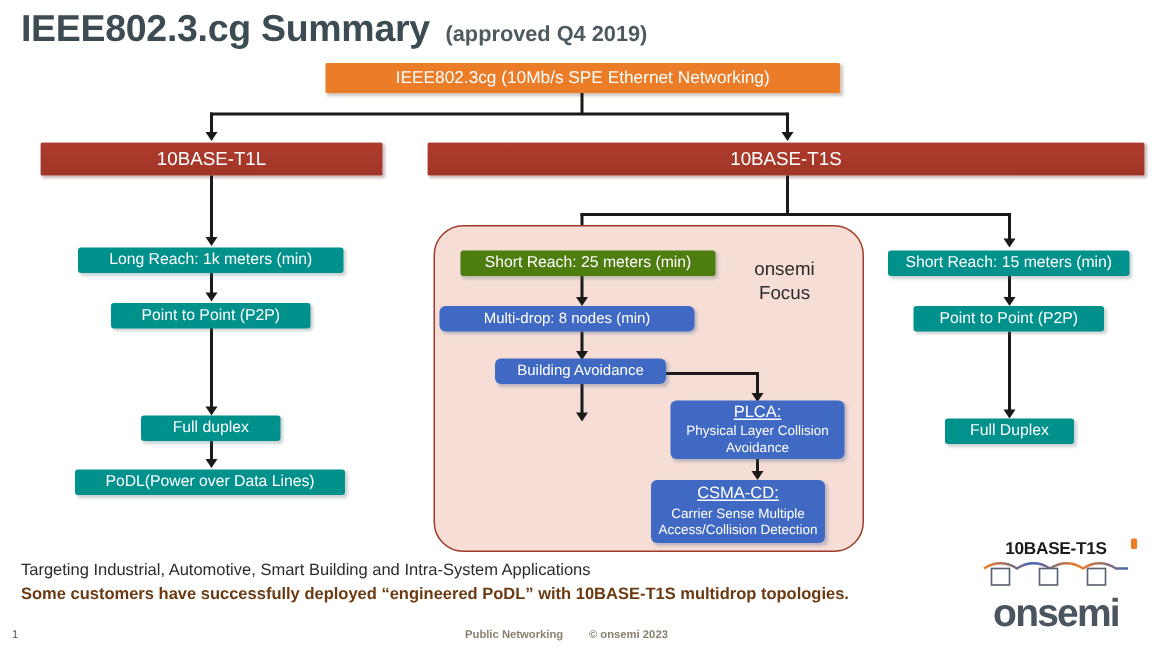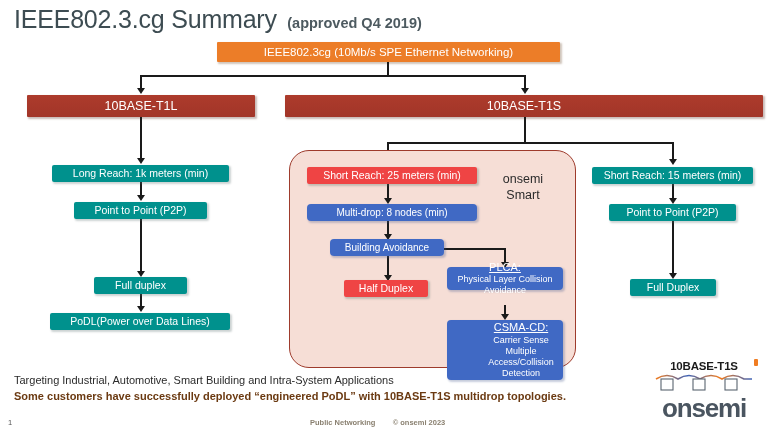--- a/index.html
+++ b/index.html
@@ -20,21 +20,21 @@
 
   
   #title-row {
     position: absolute;
     left: 14px;
     top: 5px;
     white-space: nowrap;
   }
   #page-title {
     font-size: 25px;
-    font-weight: normal;
+    font-weight: bold;
     color: #3d4c52;
     letter-spacing: -0.2px;
   }
   #title-sub {
     font-size: 14.5px;
     font-weight: bold;
     color: #4d5a60;
     margin-left: 6px;
   }
 
@@ -62,21 +62,21 @@
     border-radius: 1px;
     box-shadow: 1.5px 1.5px 2px rgba(100,60,50,0.35);
   }
   .box-teal {
     background: #00918d;
     font-size: 10.5px;
     border-radius: 2px;
     box-shadow: 1.5px 1.5px 2px rgba(90,110,110,0.30);
   }
   .box-green {
-    background: #ef4444;
+    background: #4d7c0f;
     font-size: 10.5px;
     border-radius: 2px;
     box-shadow: 1.5px 1.5px 2px rgba(80,110,95,0.30);
   }
   .box-blue {
     background: #4069c4;
     font-size: 10px;
     border-radius: 4px;
     box-shadow: 1.5px 1.5px 2px rgba(70,90,140,0.30);
   }
@@ -246,48 +246,47 @@
   <div class="vline" style="left:524px; top:117px; height:26px;"></div>
   <div class="hline" style="left:387px; top:142px; width:286px;"></div>
   <div class="vline" style="left:387px; top:142px; height:18px;"></div>
   <div class="arrow-down" style="left:384px; top:159px;"></div>
   <div class="vline" style="left:672px; top:142px; height:18px;"></div>
   <div class="arrow-down" style="left:669px; top:159px;"></div>
 
   <div id="focus-region"></div>
   <div id="focus-label">
     <div>onsemi</div>
-    <div>Smart</div>
+    <div>Focus</div>
   </div>
 
   <div class="vline" style="left:387px; top:184px; height:15px;"></div>
   <div class="arrow-down" style="left:384px; top:198px;"></div>
   <div class="vline" style="left:387px; top:221px; height:14px;"></div>
   <div class="arrow-down" style="left:384px; top:234px;"></div>
   <div class="vline" style="left:387px; top:256px; height:20px;"></div>
   <div class="arrow-down" style="left:384px; top:275px;"></div>
 
   <div class="hline" style="left:443px; top:248px; width:62px;"></div>
   <div class="vline" style="left:504px; top:248px; height:15px;"></div>
   <div class="arrow-down" style="left:501px; top:262px;"></div>
 
   <div class="vline" style="left:504px; top:305px; height:11px;"></div>
   <div class="arrow-down" style="left:501px; top:314px;"></div>
 
   <div class="box box-green" style="left:307px; top:167px; width:170px; height:17px;">Short Reach: 25 meters (min)</div>
-  <div class="box box-blue" style="left:307px; top:204px; width:170px; height:17px;">Multi-drop: 8 nodes (min)</div>
+  <div class="box box-blue" style="left:293px; top:204px; width:170px; height:17px;">Multi-drop: 8 nodes (min)</div>
   <div class="box box-blue" style="left:330px; top:239px; width:114px; height:17px;">Building Avoidance</div>
-  <div class="box box-green" style="left:344px; top:280px; width:84px; height:17px;">Half Duplex</div>
-
-  <div class="box box-blue box-blue-stack" style="left:447px; top:267px; width:116px; height:23px;">
+
+  <div class="box box-blue box-blue-stack" style="left:447px; top:267px; width:116px; height:39px;">
     <div class="bhead">PLCA:</div>
     <div class="bline">Physical Layer Collision</div>
     <div class="bline">Avoidance</div>
   </div>
-  <div class="box box-blue box-blue-stack" style="left:447px; top:320px; width:116px; height:60px;padding-left:36px;">
+  <div class="box box-blue box-blue-stack" style="left:434px; top:320px; width:116px; height:42px;">
     <div class="bhead">CSMA-CD:</div>
     <div class="bline">Carrier Sense Multiple</div>
     <div class="bline">Access/Collision Detection</div>
   </div>
 
   <div class="vline" style="left:672px; top:184px; height:15px;"></div>
   <div class="arrow-down" style="left:669px; top:198px;"></div>
   <div class="vline" style="left:672px; top:221px; height:53px;"></div>
   <div class="arrow-down" style="left:669px; top:273px;"></div>
 

